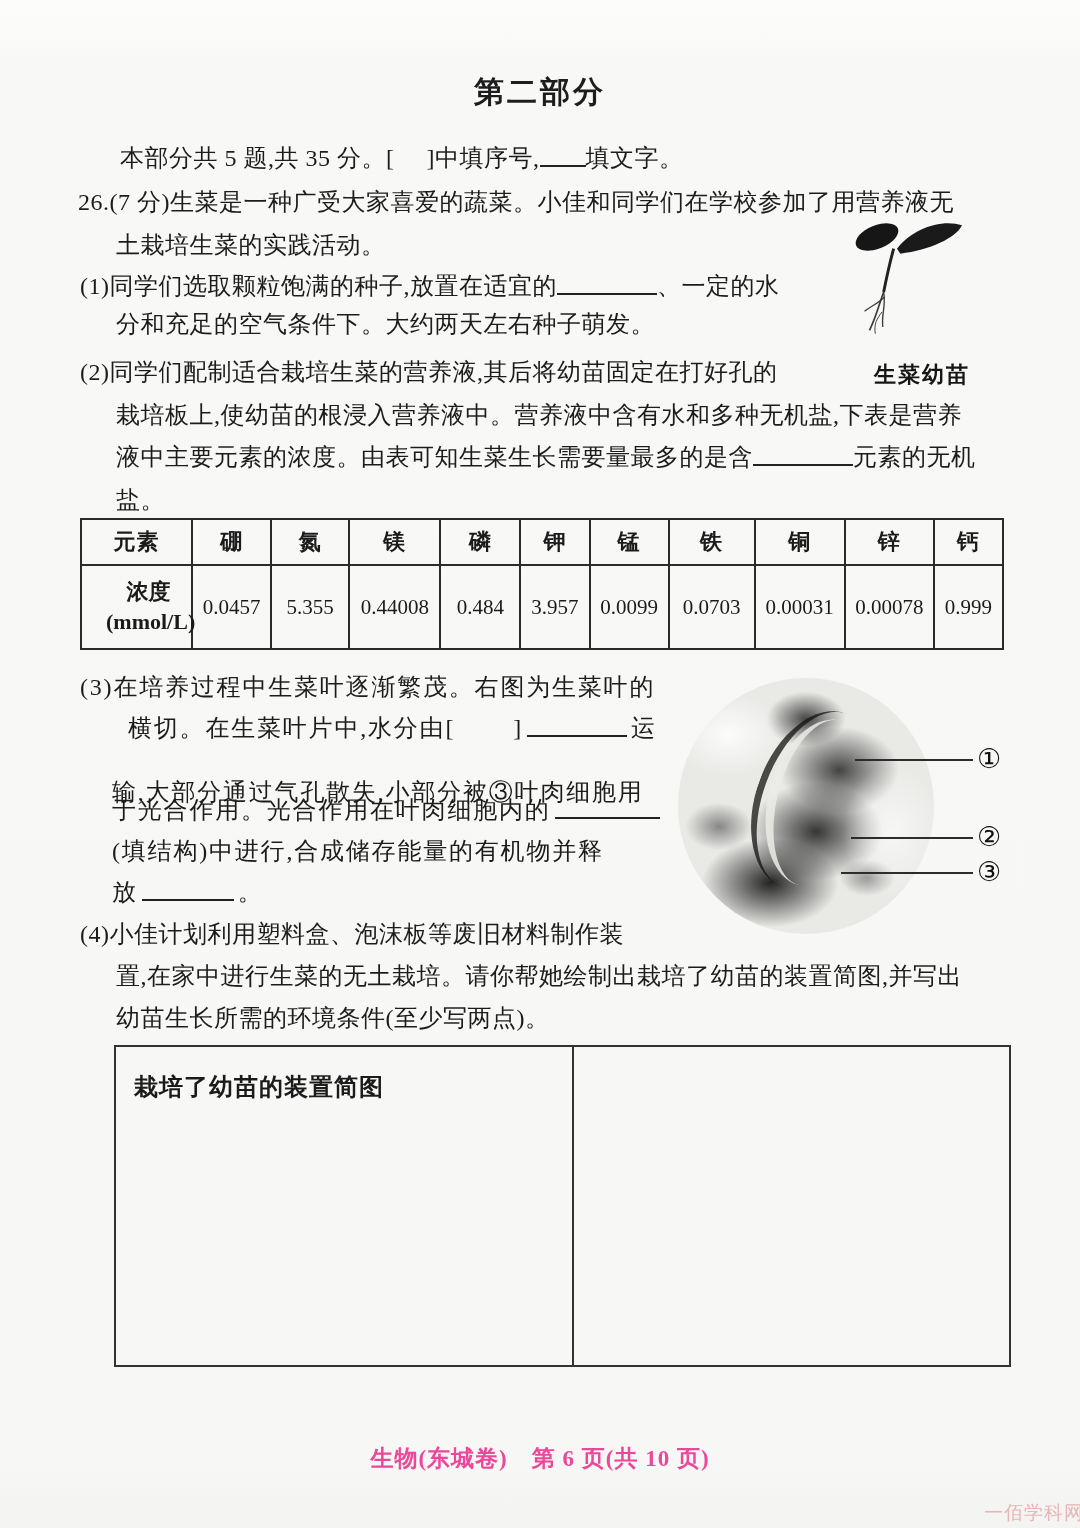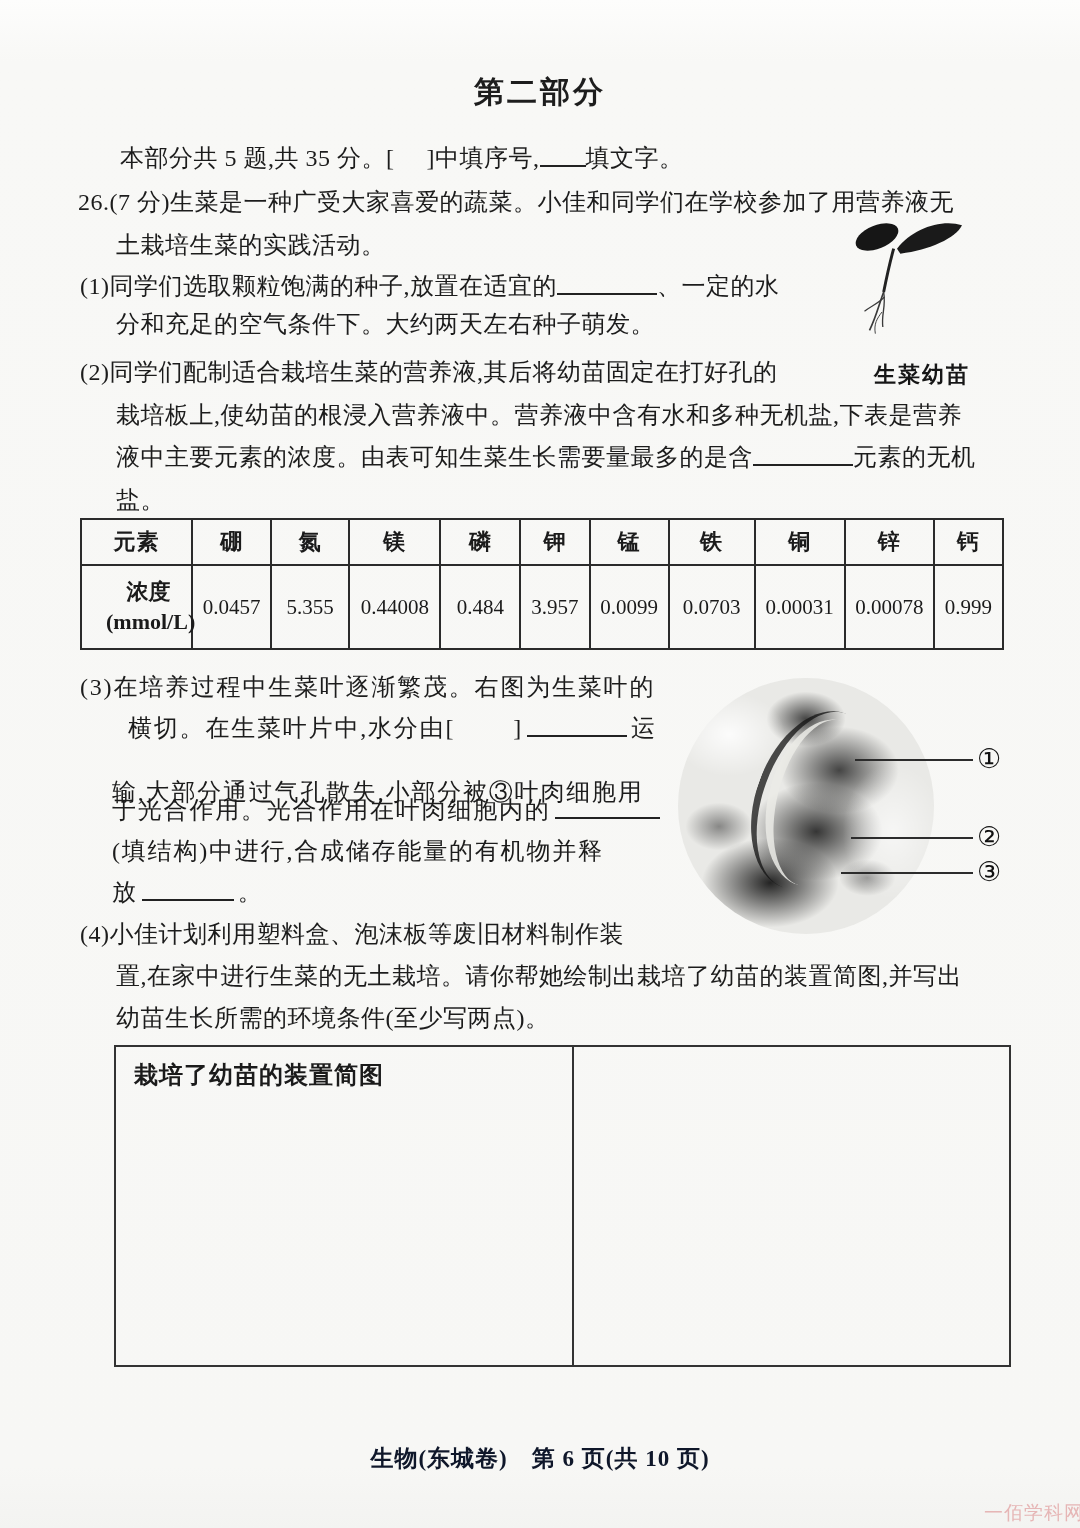--- a/index.html
+++ b/index.html
@@ -48,25 +48,25 @@
     border-left:7px solid rgba(18,18,18,.75);transform:rotate(20deg);}
   .callout-line{position:absolute;height:2px;background:#2c2c2c;}
   .callout{position:absolute;font-size:27px;color:#111;
     font-family:"DejaVu Sans","Liberation Sans",sans-serif;}
   
   .answer-box{position:absolute;left:114px;top:1045px;width:893px;height:318px;
     border:2px solid #333;}
   .ab-divider{position:absolute;left:456px;top:0;width:2px;height:100%;background:#333;}
   .ab-header{position:absolute;top:12px;font-size:24px;font-weight:bold;letter-spacing:1px;
     white-space:nowrap;color:#1b1b1b;}
-  .ab-header.left{left:18px;}
+  .ab-header.left{left:18px;margin-top:12px;}
   .ab-header.right{left:478px;}
   
   .footer{position:absolute;top:1443px;left:0;width:1080px;text-align:center;
-    font-size:23px;font-weight:bold;letter-spacing:1px;color:#0f172a;}
+    font-size:23px;font-weight:bold;letter-spacing:1px;color:#ec4899;}
   .watermark{position:absolute;top:1500px;right:-4px;font-size:19px;letter-spacing:1px;
     color:#e6b6b6;font-family:"DejaVu Sans","Liberation Sans",sans-serif;}
 </style>
 </head>
 <body>
 
 <div class="part-title">第二部分</div>
 
 <div class="line" style="left:120px;top:142px;">
   <span>本部分共 5 题,共 35 分。[</span><span class="bgap" style="width:32px;"></span><span>]中填序号,</span><span class="blank" style="width:46px;"></span><span>填文字。</span>

